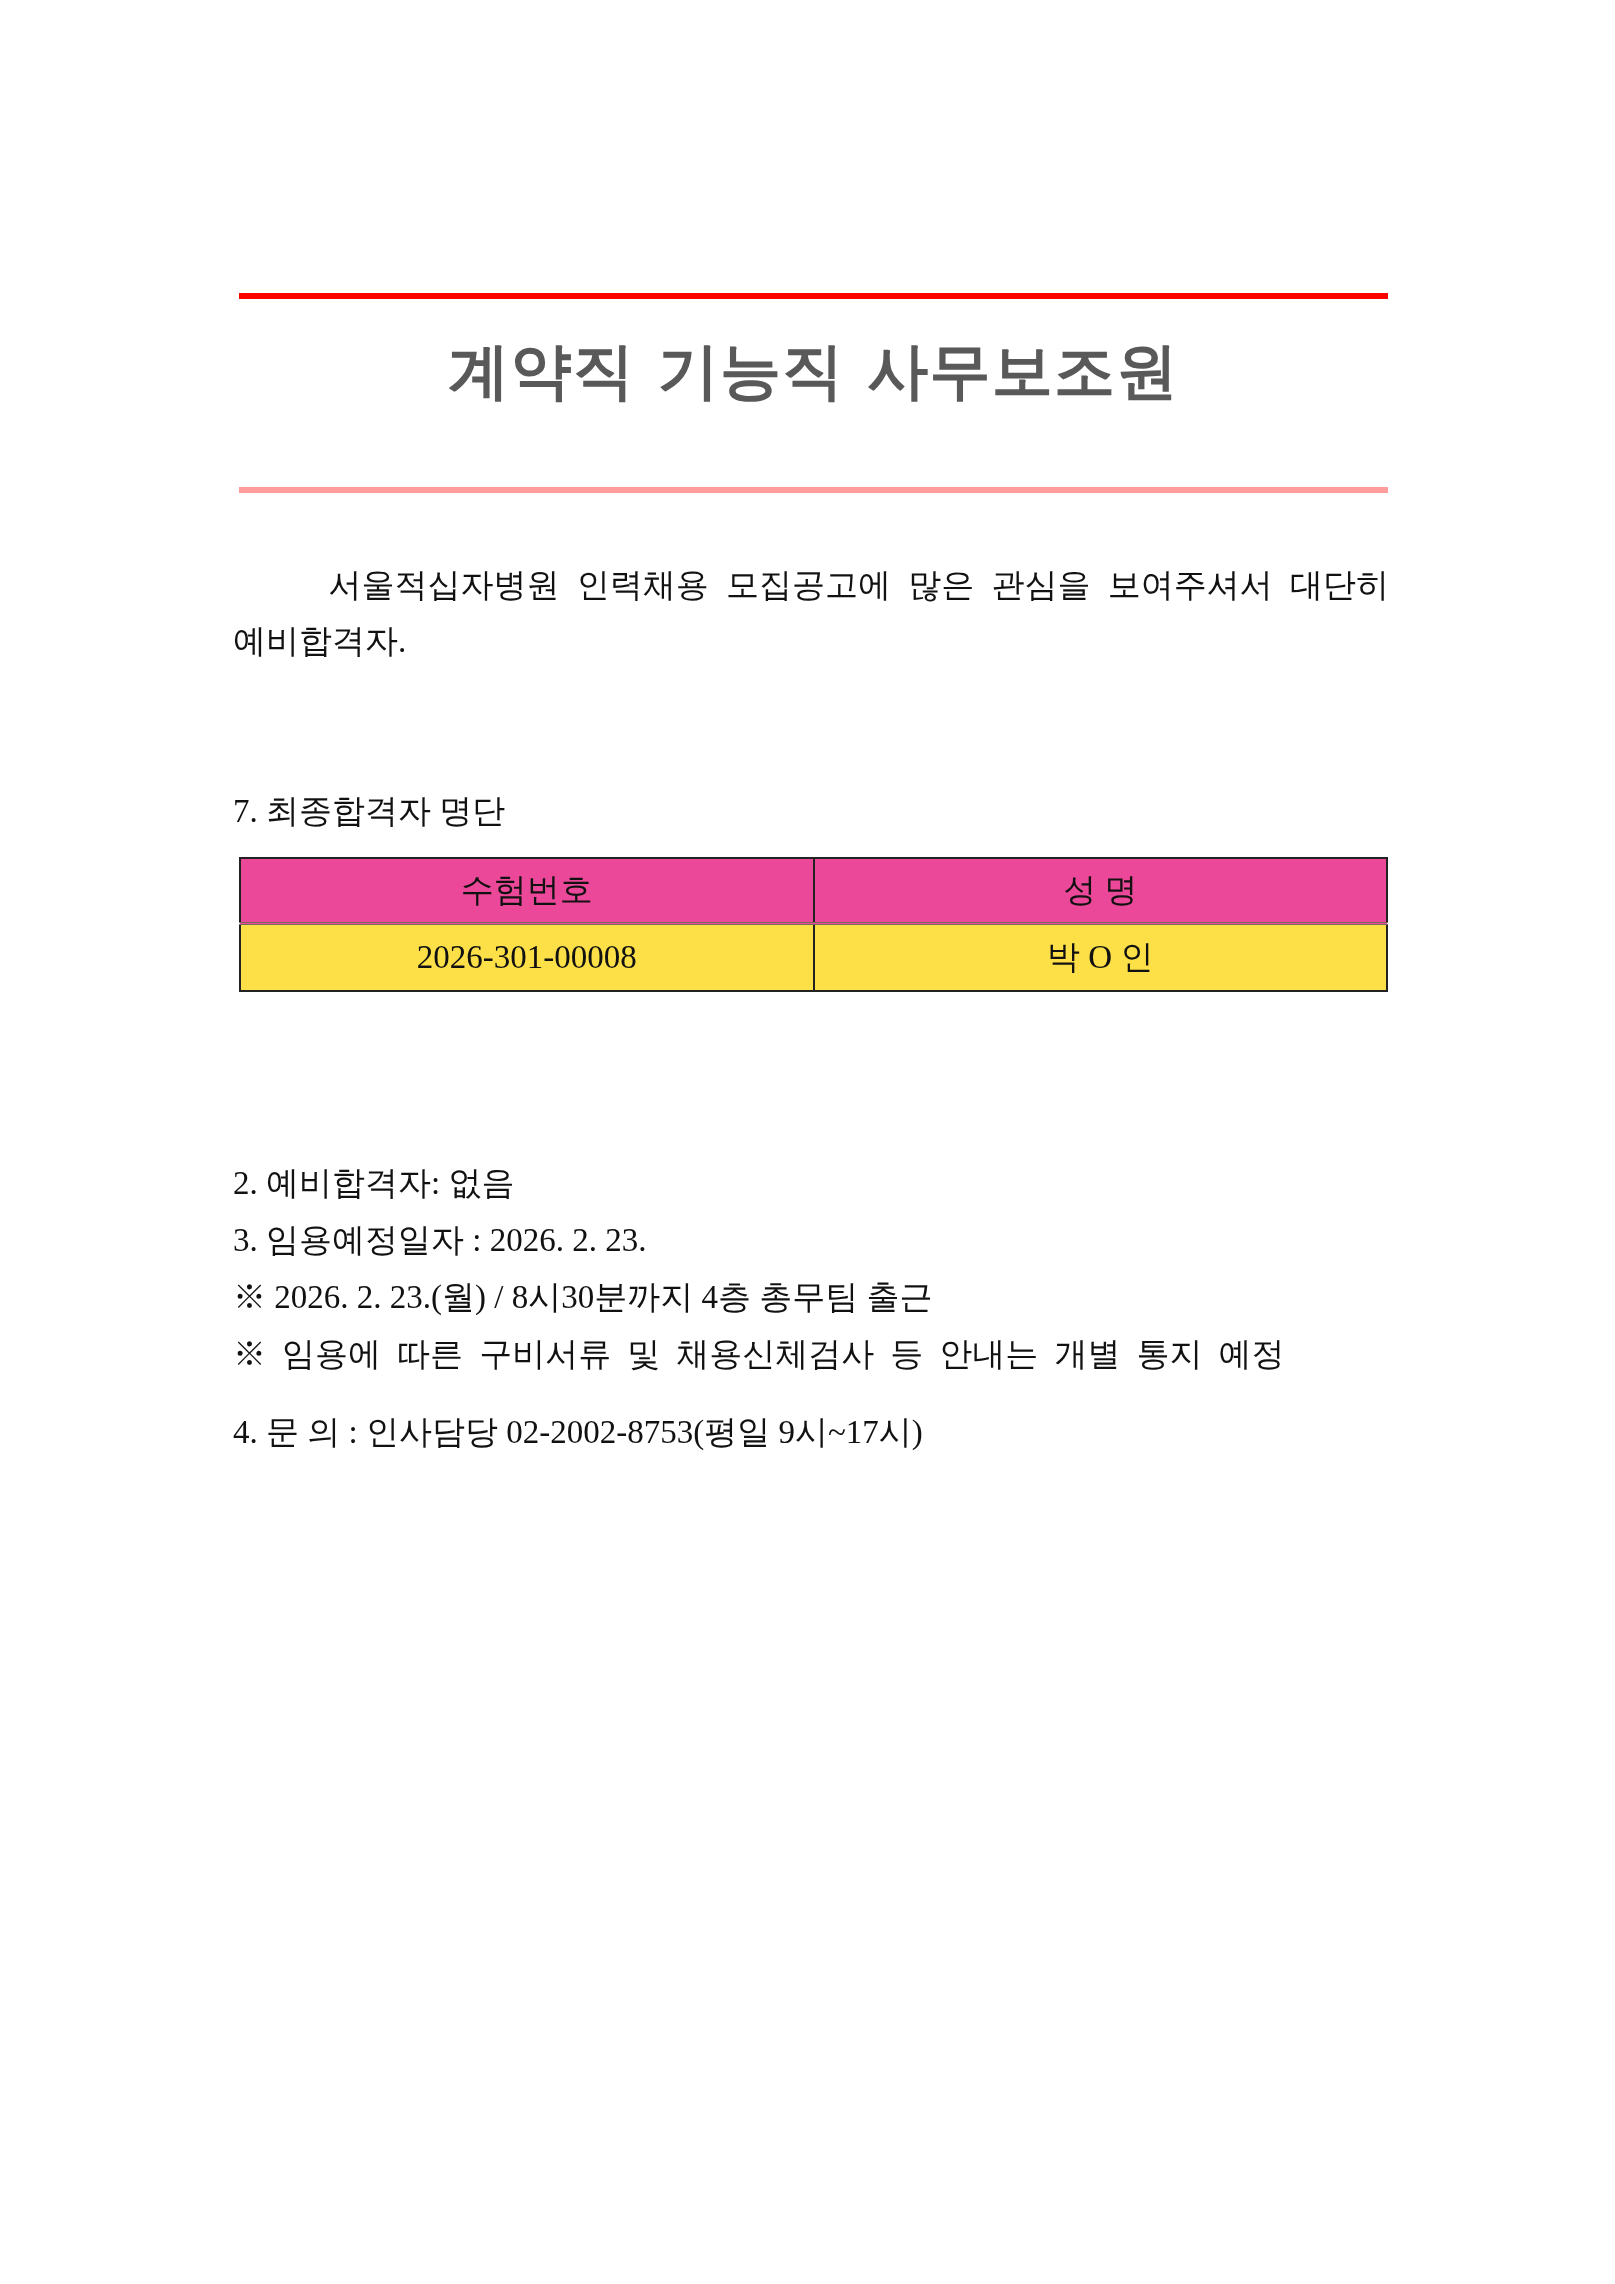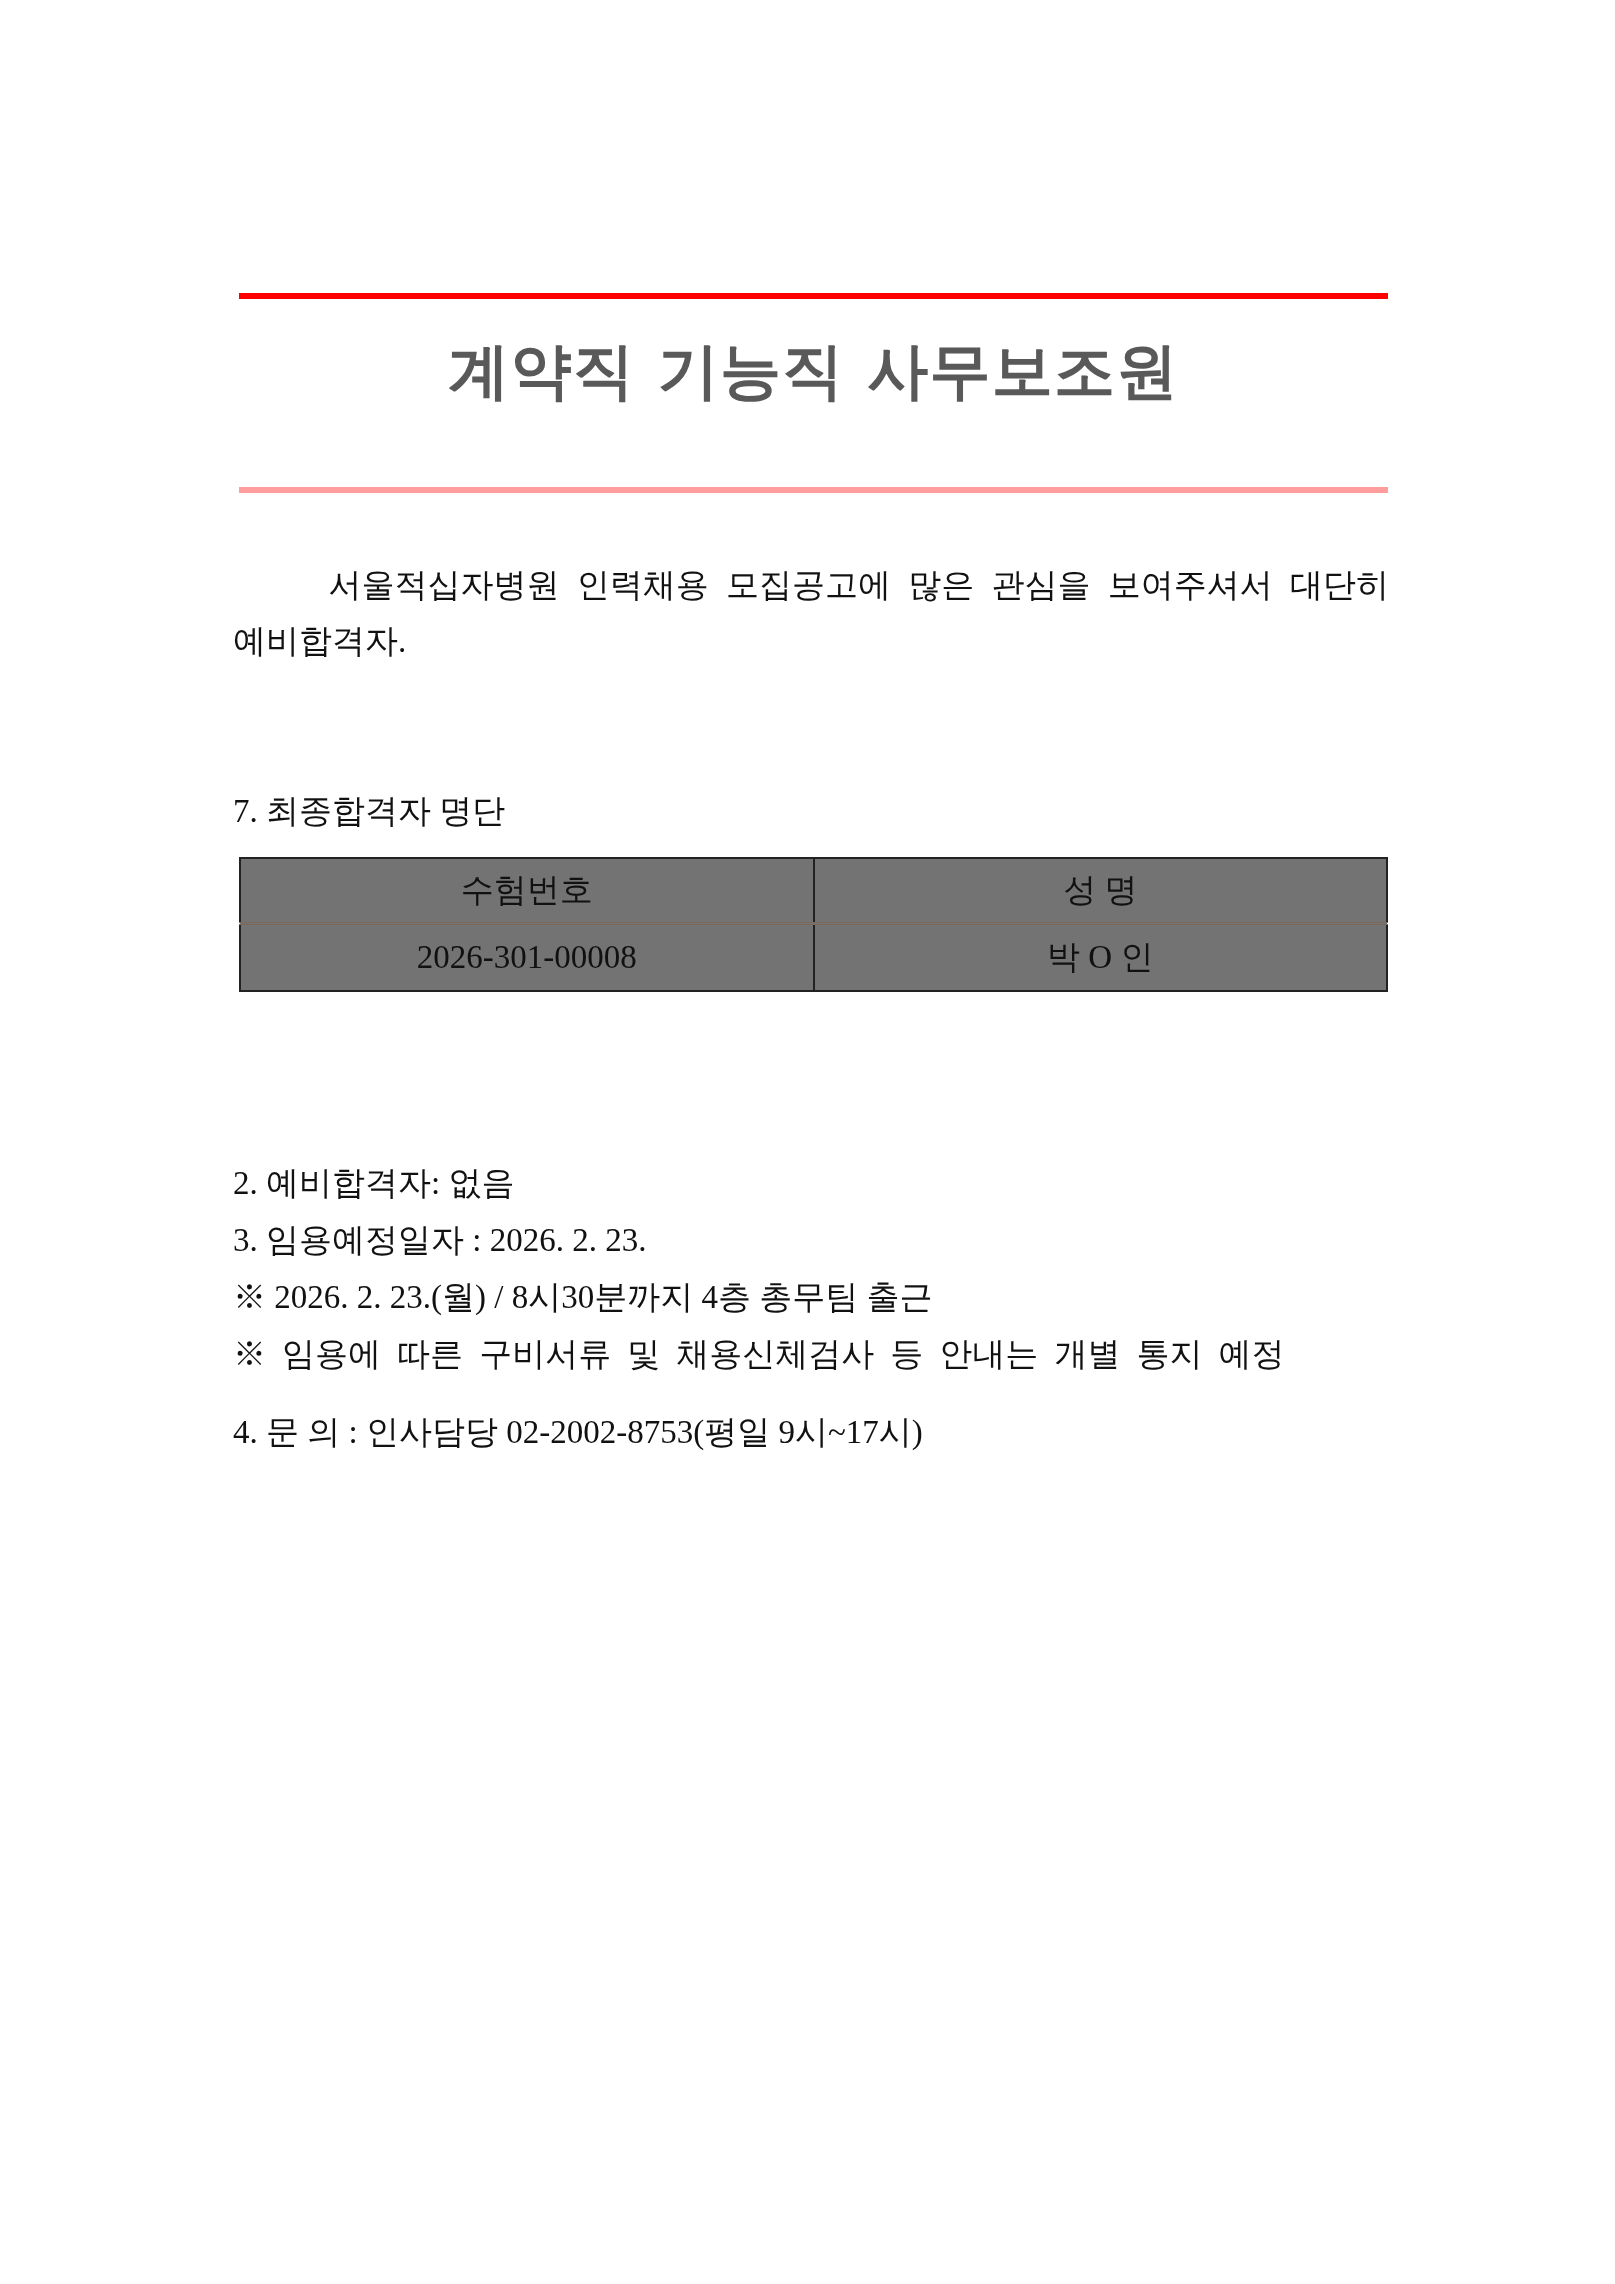--- a/index.html
+++ b/index.html
@@ -13,22 +13,22 @@
              color: #595959; font-size: 61px; line-height: 65px; letter-spacing: 1.3px; margin-top: 24px; }
     .title.l1 { top: 314px; }
     .title.l2 { top: 411px; }
     .text { position: absolute; left: 233px; font-size: 33px; line-height: 39px; white-space: nowrap; }
     .intro1 { top: 566px; left: 248px; width: 1141px; word-spacing: 9px; text-align: right; }
     .intro2 { top: 622px; }
     .sec1 { top: 792px; }
     table.result { position: absolute; left: 239px; top: 857px; width: 1149px;
                    border-collapse: collapse; font-size: 33px; }
     table.result th, table.result td { border: 2px solid #222; text-align: center; font-weight: normal; }
-    table.result th { background: #737373; height: 61px; border-bottom: 3.9px double #7a6a5e; }
-    table.result td { height: 63px; background: #737373; }
+    table.result th { background: #ec4899; height: 61px; border-bottom: 3.9px double #7a6a5e; }
+    table.result td { height: 63px; background: #fde047; }
     table.result th.c1, table.result td.c1 { width: 50%; }
     .sec2 { top: 1164px; }
     .sec3 { top: 1221px; text-align: right; }
     .note1 { top: 1278px; }
     .note2 { top: 1335px; width: 1147px; word-spacing: 7.8px; }
     .sec4 { top: 1413px; }
   </style>
 </head>
 <body>
 

